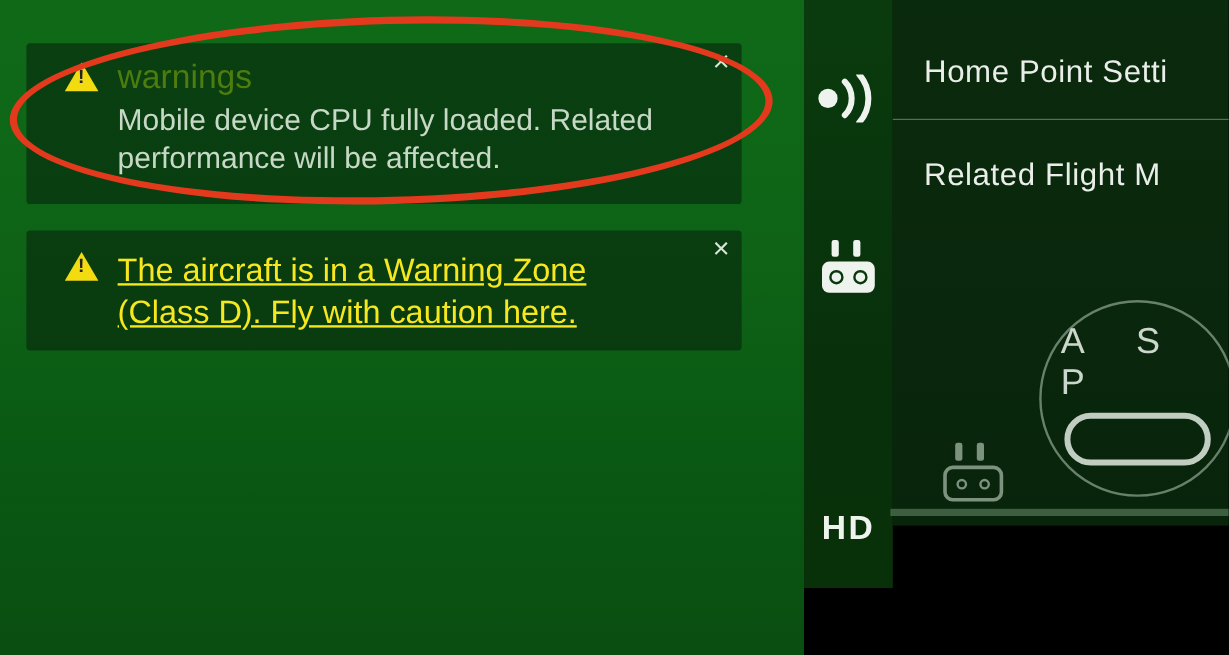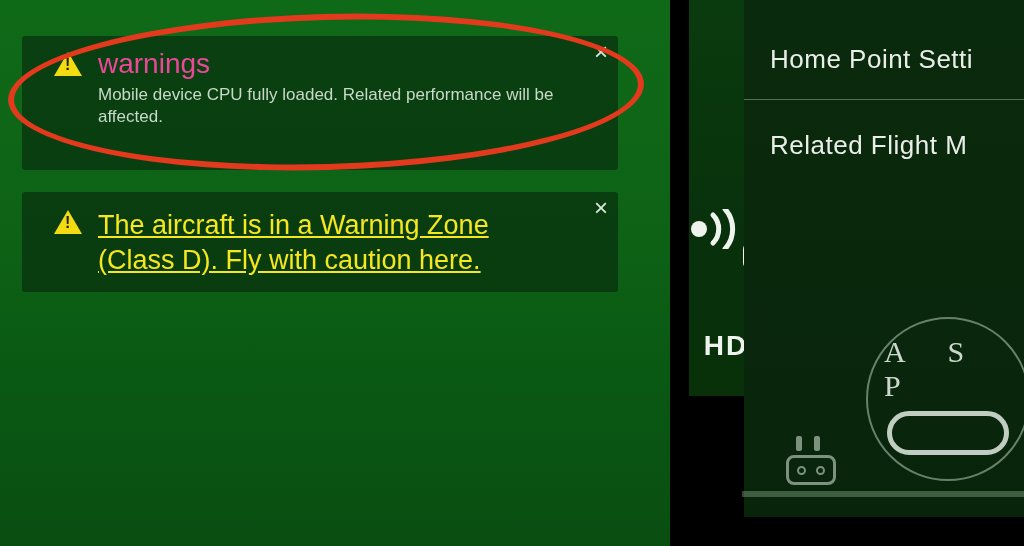--- a/index.html
+++ b/index.html
@@ -11,28 +11,28 @@
   }
   .camera-view {
     position: absolute;
     left: 0; top: 0;
     width: 670px; height: 546px;
     background: linear-gradient(180deg, #0f6a18 0%, #0e6316 40%, #095813 70%, #0a4e11 100%);
   }
   .right-strip {
     position: absolute;
     left: 670px; top: 0;
-    width: 74px; height: 396px;
+    width: 74px; height: 490px;
     background: linear-gradient(180deg, #0a3b0e 0%, #08310b 60%, #083009 100%);
-    display: flex; align-items: center; margin-left: 19px;
+    display: flex; flex-direction: column; align-items: center;
   }
   .settings-panel {
     position: absolute;
     left: 744px; top: 0;
-    width: 280px; height: 517px;
+    width: 280px; height: 438px;
     background: linear-gradient(180deg, #0a2a0d 0%, #0a280c 40%, #08250c 100%);
     color: #e9eee9;
     font-size: 26px;
     font-weight: 300;
     padding-top: 28px;
   }
   .settings-row { padding: 16px 26px 18px; letter-spacing: .5px; }
   .divider {
     height: 1px;
     background: rgba(180,200,180,.45);
@@ -45,22 +45,22 @@
     position: absolute;
     left: 22px;
     width: 596px;
     background: rgba(7,35,12,.58);
     border-radius: 3px;
     padding: 12px 48px 14px 76px;
     color: #d6e8d4;
   }
   .notif.one { top: 36px; height: 134px; }
   .notif.two { top: 192px; height: 100px; }
-  .notif .title { color: #ec4899; font-size: 28px; font-weight: 500; }
-  .notif .body { color: #c7d9c6; font-size: 17px; line-height: 1.28; margin-top: 4px; }
+  .notif .title { color: #4d7c0f; font-size: 28px; font-weight: 500; }
+  .notif .body { color: #c7d9c6; font-size: 25px; line-height: 1.28; margin-top: 4px; }
   .notif.two .body { color: #f6e71f; font-size: 27px; font-weight: 500; text-decoration: underline; }
   .tri-icon {
     position: absolute; left: 32px; top: 16px;
     width: 0; height: 0;
     border-left: 14px solid transparent;
     border-right: 14px solid transparent;
     border-bottom: 24px solid #f3db12;
   }
   .tri-icon::after {
     content: "!"; position: absolute; left: -3px; top: 4px;
@@ -90,21 +90,21 @@
   .rc-icon .ant span { width: 6px; height: 14px; background: #eef3ee; border-radius: 2px; }
   .rc-icon .body { width: 44px; height: 26px; background: #eef3ee; border-radius: 6px; display: flex; align-items: center; justify-content: center; gap: 8px; }
   .rc-icon .body em { width: 12px; height: 12px; border: 2px solid #0a380d; border-radius: 50%; }
   .hd-label {
     position: absolute; bottom: 34px; left: 50%; transform: translateX(-50%);
     color: #eef3ee; font-size: 28px; font-weight: 700; letter-spacing: 2px;
   }
 
   
   .mode-widget {
-    position: absolute; right: 0; bottom: 12px; width: 282px; height: 172px; font-family: Liberation Serif, serif;
+    position: absolute; right: 0; bottom: 0; width: 282px; height: 172px;
   }
   .mode-mini-rc {
     position: absolute; left: 44px; bottom: 20px;
   }
   .mode-mini-rc .ant { display: flex; gap: 12px; margin-bottom: 4px; padding-left: 10px; }
   .mode-mini-rc .ant span { width: 6px; height: 15px; background: rgba(220,235,220,.55); border-radius: 2px; }
   .mode-mini-rc .body { width: 50px; height: 30px; border: 3px solid rgba(220,235,220,.55); border-radius: 8px; display: flex; align-items: center; justify-content: center; gap: 10px; }
   .mode-mini-rc .body em { width: 9px; height: 9px; border: 2px solid rgba(220,235,220,.55); border-radius: 50%; }
   .shelf {
     position: absolute; left: 0; bottom: 8px; width: 100%; height: 6px;

